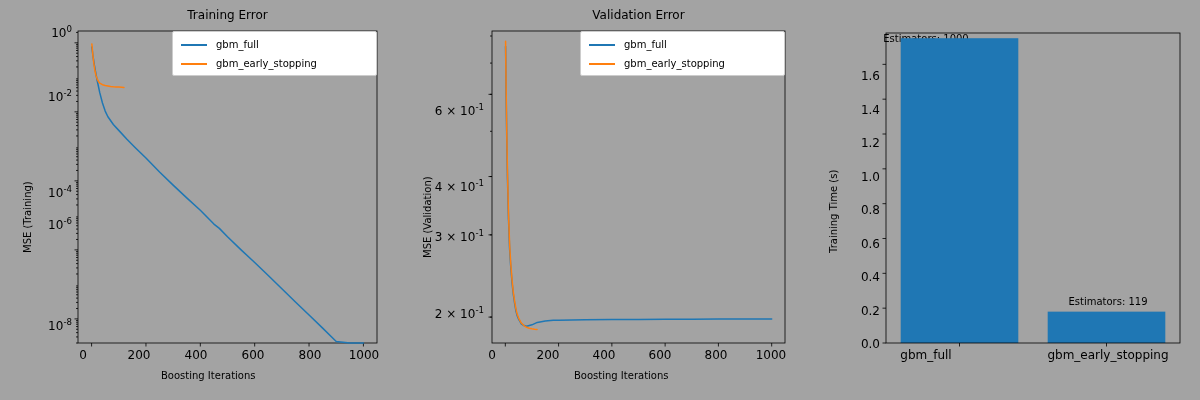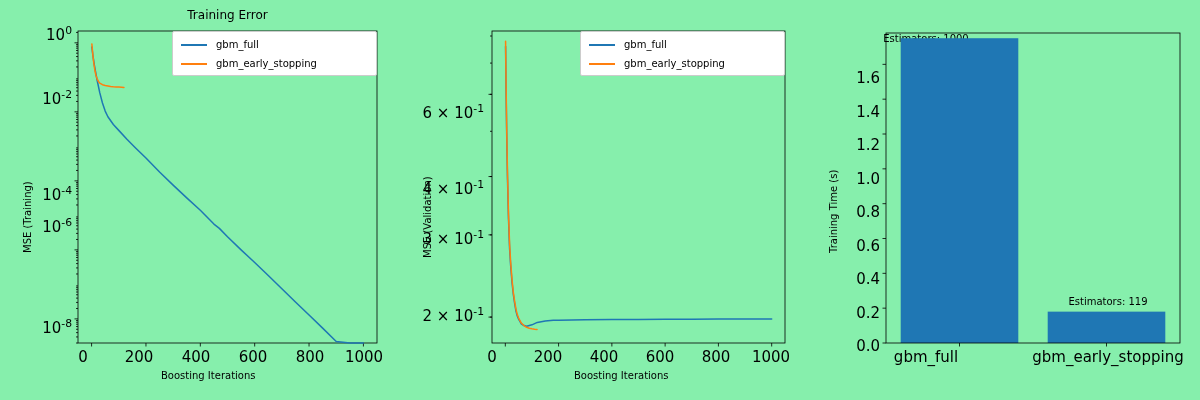--- a/index.html
+++ b/index.html
@@ -10,21 +10,21 @@
   body {
     width: 1200px;
     height: 400px;
     font-family: "DejaVu Sans", sans-serif;
     overflow: hidden;
   }
   #figure {
     position: relative;
     width: 1200px;
     height: 400px;
-    background: #86efac;
+    background: #a3a3a3;
   }
   .panel {
     position: absolute;
     top: 0;
     height: 400px;
   }
   .axes-title {
     position: absolute;
     text-align: center;
     font-size: 12px;
@@ -36,21 +36,21 @@
     font-size: 10px;
     color: #000000;
     white-space: nowrap;
   }
   .ylabel-rot {
     transform-origin: 0 0;
     transform: rotate(-90deg);
   }
   .tick-label {
     position: absolute;
-    font-size: 15px;
+    font-size: 12px;
     color: #000000;
     white-space: nowrap;
   }
   .tick-x {
     text-align: center;
   }
   .tick-y {
     text-align: right;
   }
   .legend-box {
@@ -220,20 +220,21 @@
       </div>
       <div class="legend-row">
         <div class="legend-swatch" style="border-top-color:#ff7f0e;"></div>
         <div class="legend-text">gbm_early_stopping</div>
       </div>
     </div>
   </div>
 
   <div class="panel" style="left:400px;width:400px;">
 
+    <div class="axes-title" style="left:92px;top:8px;width:293px;">Validation Error</div>
 
     <div class="axis-label ylabel-rot" style="left:22px;top:258px;">MSE (Validation)</div>
 
     <div class="axis-label" style="left:174px;top:370px;">Boosting Iterations</div>
 
     <div class="tick-label tick-y" style="left:8px;top:104px;width:76px;"><span>6</span> × <span>10</span><sup>-1</sup></div>
     <div class="tick-label tick-y" style="left:8px;top:180px;width:76px;"><span>4</span> × <span>10</span><sup>-1</sup></div>
     <div class="tick-label tick-y" style="left:8px;top:230px;width:76px;"><span>3</span> × <span>10</span><sup>-1</sup></div>
     <div class="tick-label tick-y" style="left:8px;top:307px;width:76px;"><span>2</span> × <span>10</span><sup>-1</sup></div>
 

